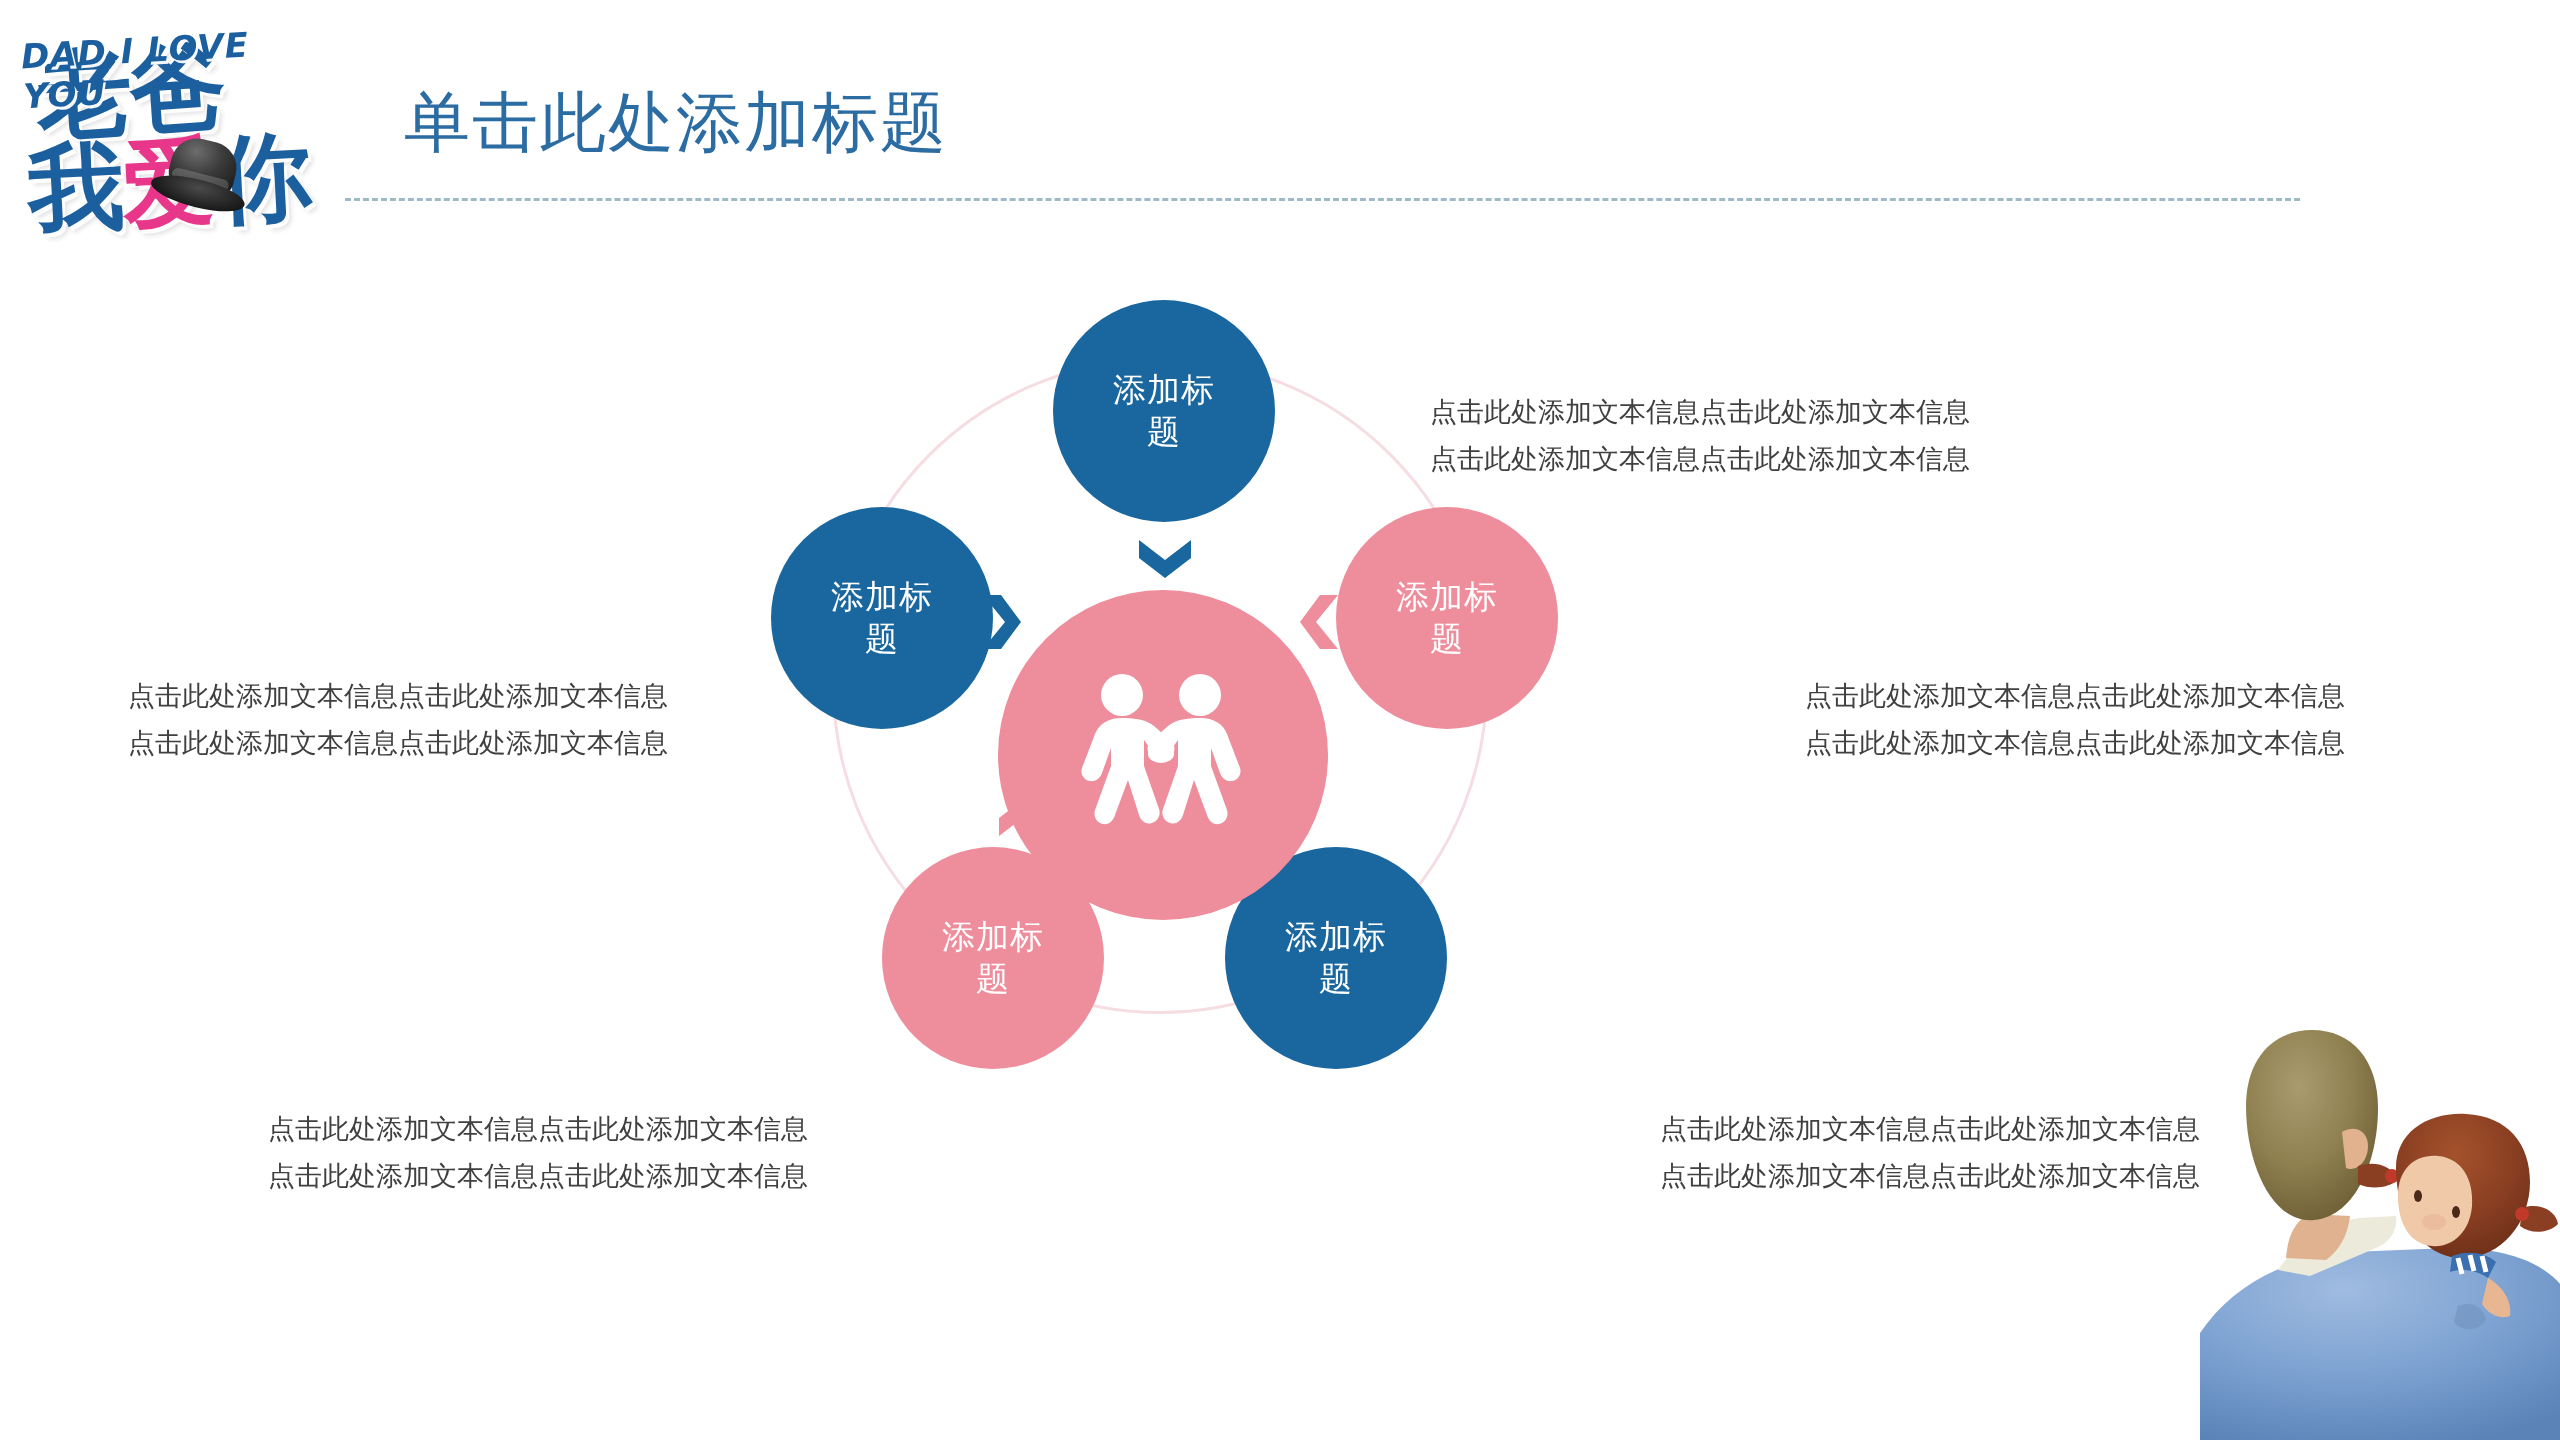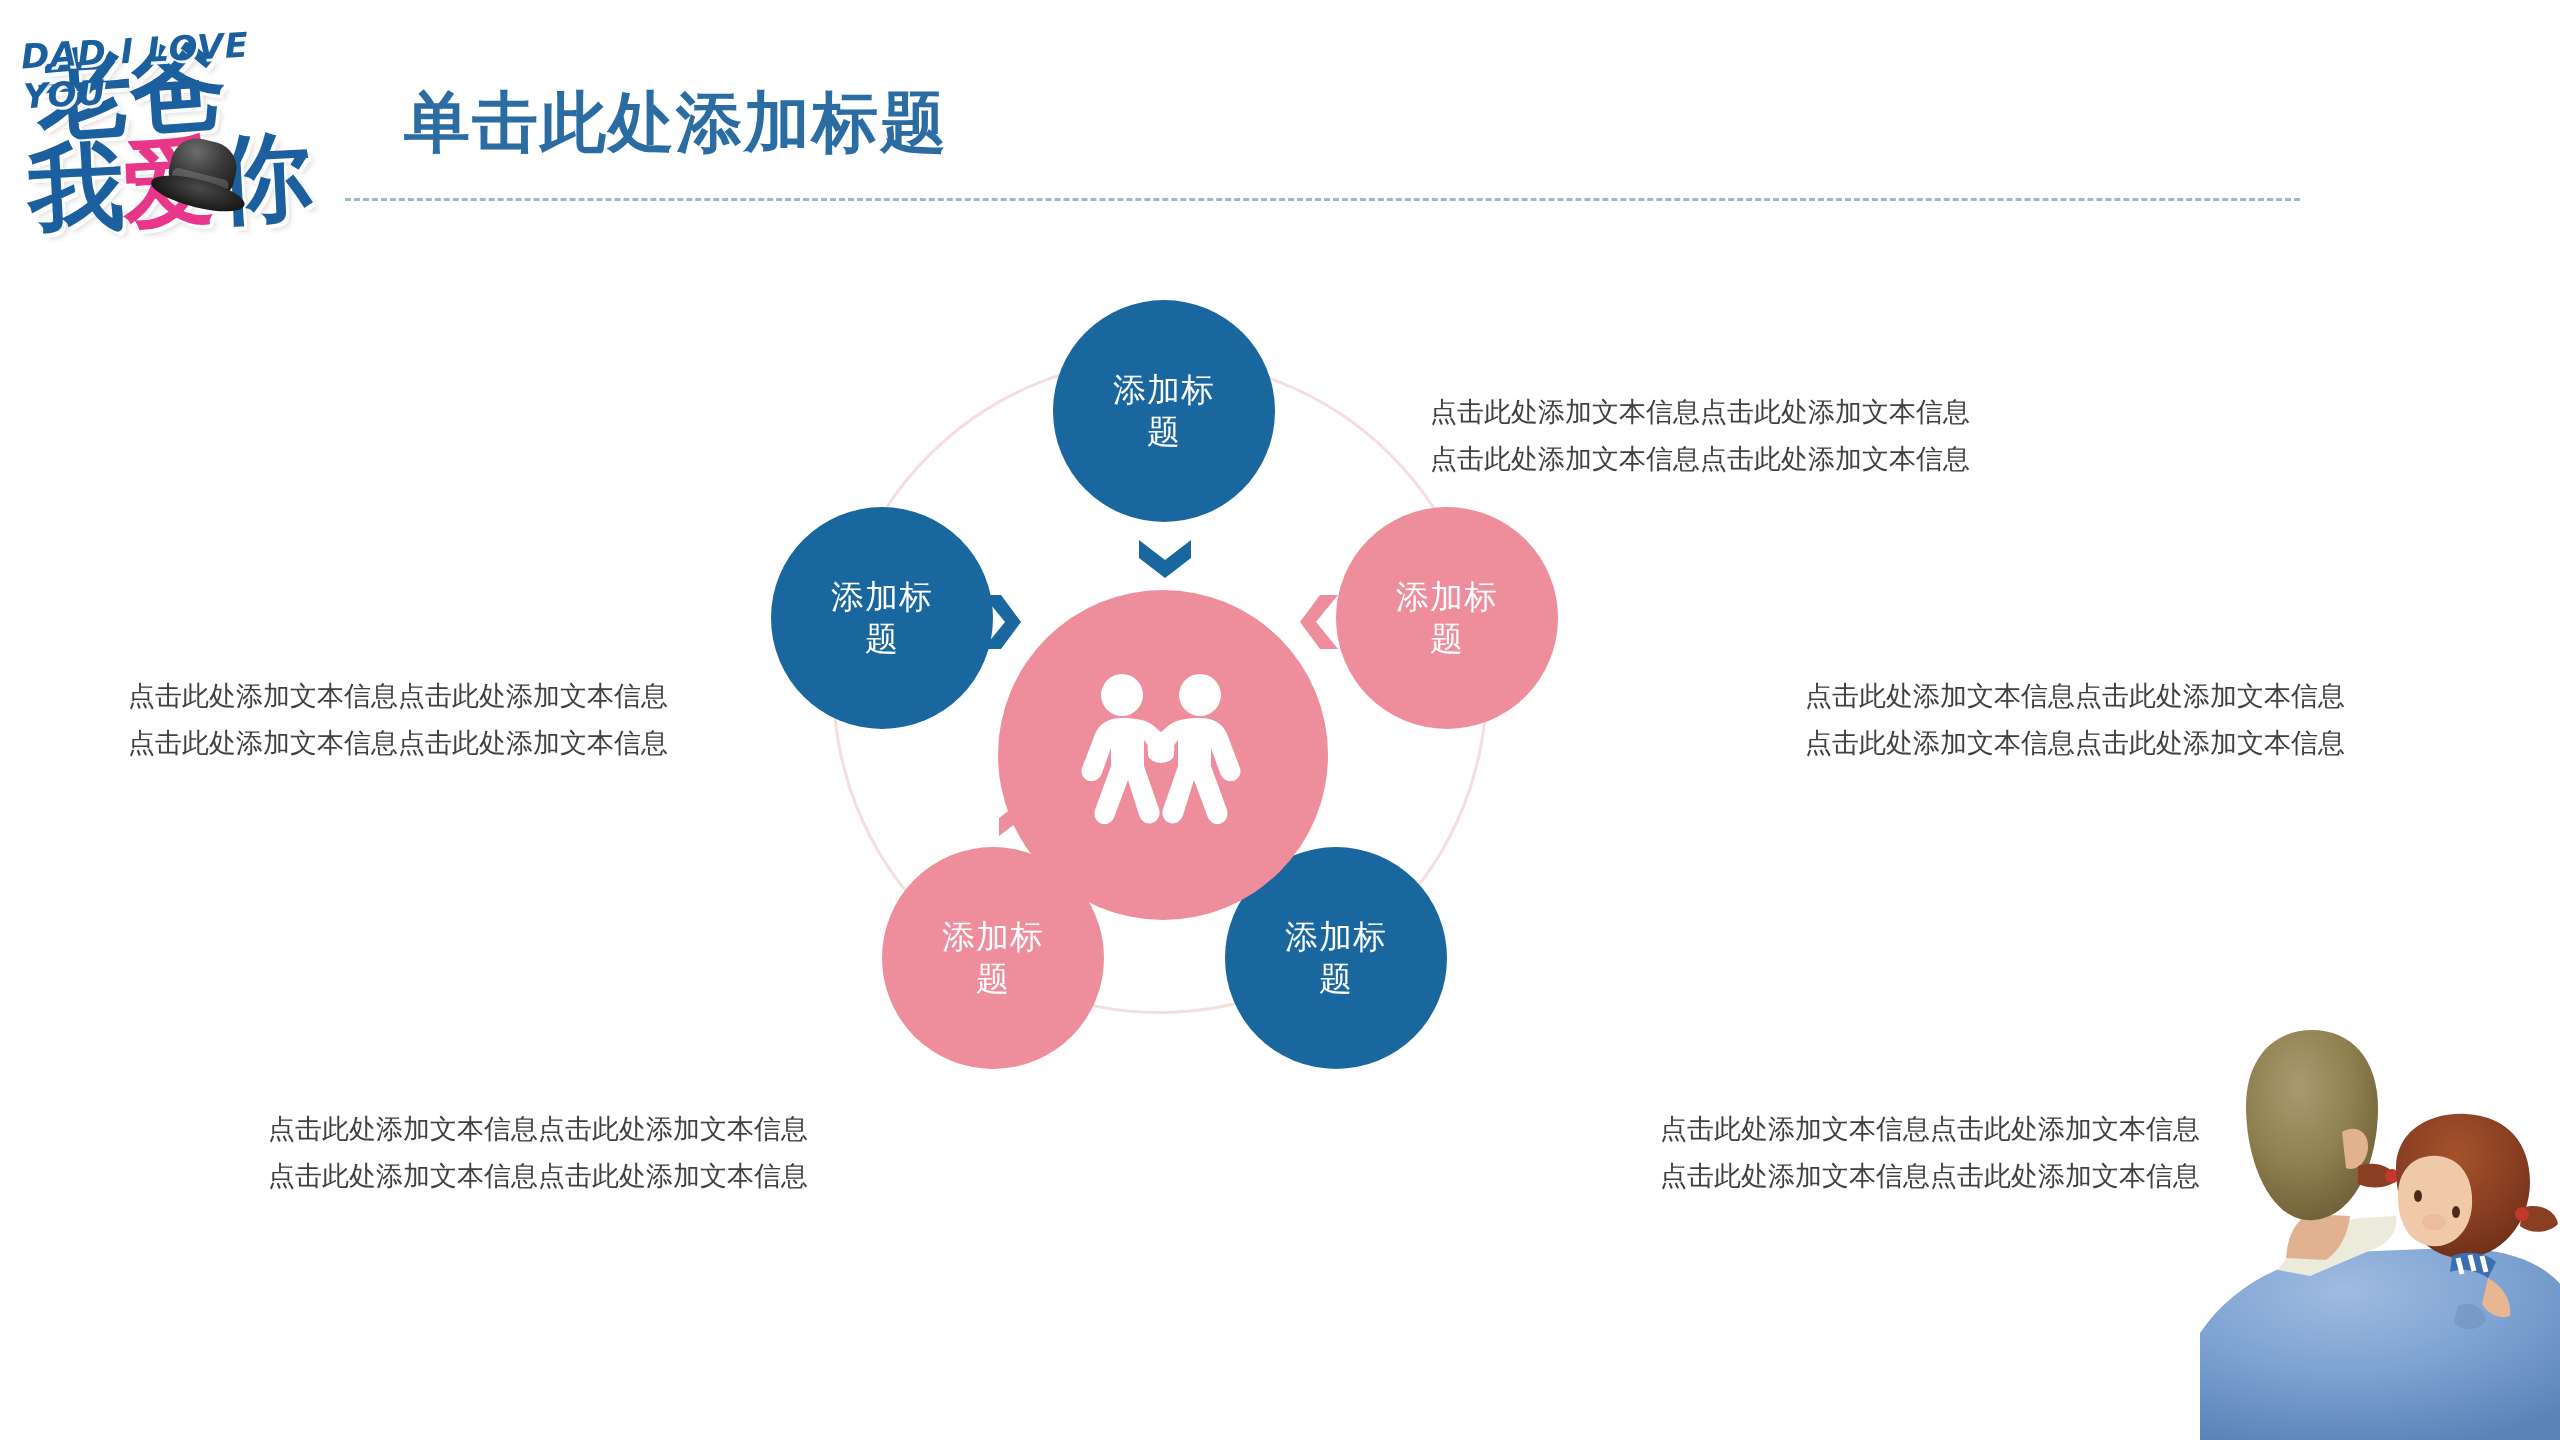--- a/index.html
+++ b/index.html
@@ -83,21 +83,21 @@
     border-radius: 6px;
     background: rgba(255,255,255,0.18);
   }
 
   
   #header-title {
     position: absolute;
     left: 404px;
     top: 78px;
     font-size: 66px;
-    font-weight: bold;
+    font-weight: normal;
     color: #2b6ca3;
     letter-spacing: 2px;
     white-space: nowrap;
     font-family: "DejaVu Sans", "Liberation Sans", sans-serif;
   }
   #header-rule {
     position: absolute;
     left: 345px;
     top: 198px;
     width: 1955px;

